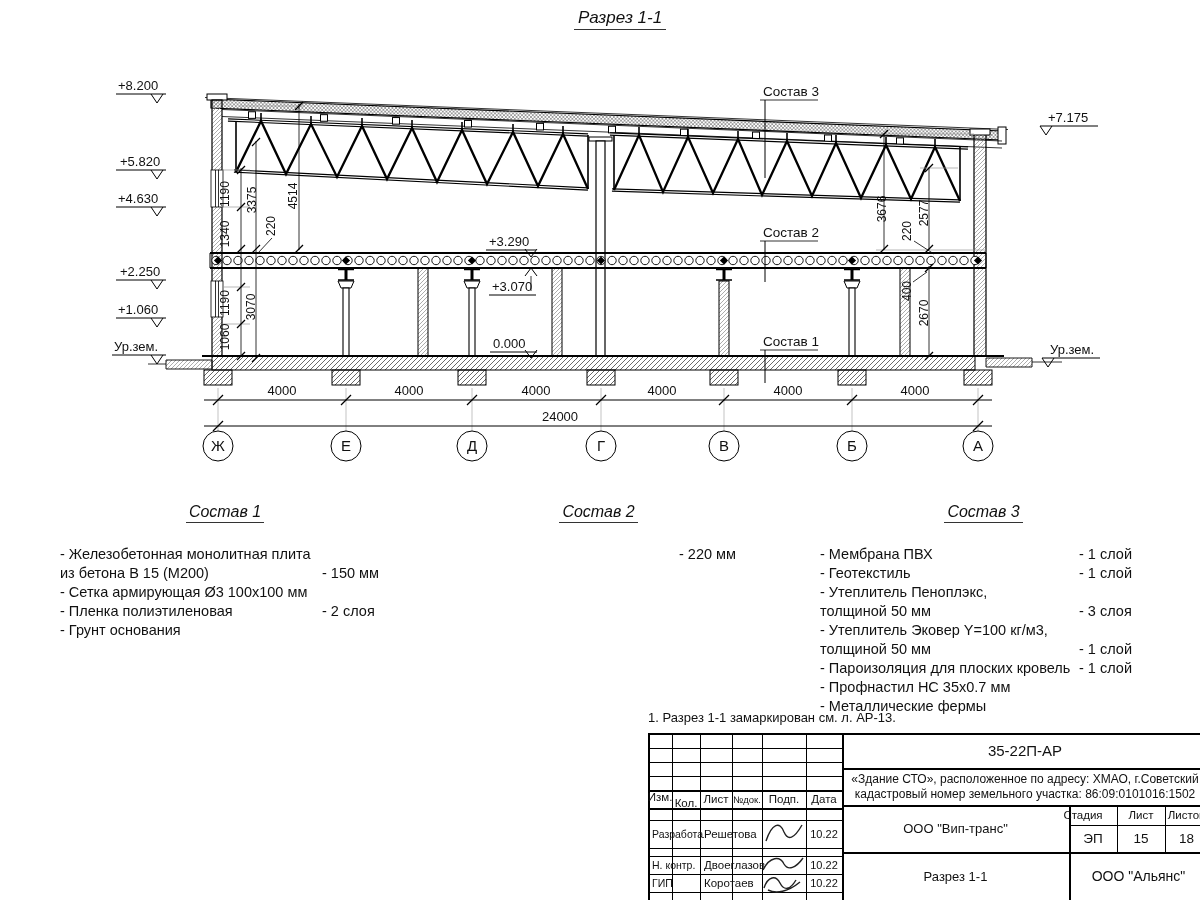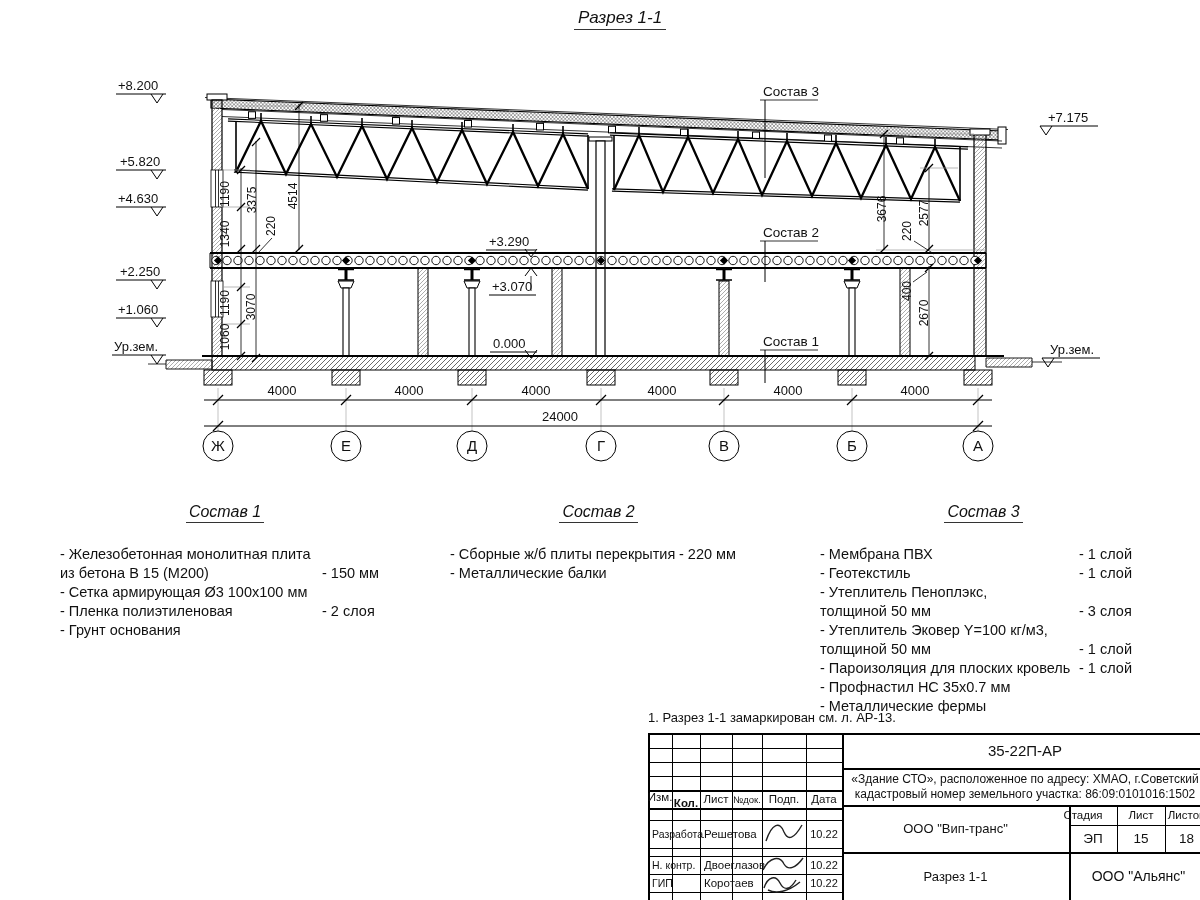--- a/index.html
+++ b/index.html
@@ -426,26 +426,21 @@
         <div class="sost-item">
         <div class="itxt">- Грунт основания</div>
         <div class="ival"></div>
       </div>
       </div>
   </div>
   <div class="sost" id="s2">
     <div class="sost-h"><span>Состав 2</span></div>
     <div>
         <div class="sost-item">
-        <div class="itxt">- Сборные ж/б плиты перекрытия</div>
         <div class="ival">- 220 мм</div>
-      </div>
-        <div class="sost-item">
-        <div class="itxt">- Металлические балки</div>
-        <div class="ival"></div>
       </div>
       </div>
   </div>
   <div class="sost" id="s3">
     <div class="sost-h"><span>Состав 3</span></div>
     <div>
         <div class="sost-item">
         <div class="itxt">- Мембрана ПВХ</div>
         <div class="ival">- 1 слой</div>
       </div>
@@ -508,21 +503,21 @@
     <div class="hl b" style="left:194px;top:72px;width:366px;"></div>
     <div class="hl" style="left:421px;top:92px;width:139px;"></div>
     <div class="hl b" style="left:194px;top:119px;width:366px;"></div>
     <div class="vl b" style="left:421px;top:72px;height:95px;"></div>
     <div class="vl" style="left:469px;top:72px;height:47px;"></div>
     <div class="vl" style="left:517px;top:72px;height:47px;"></div>
 
     <div class="cell" style="left:0;top:57px;width:24px;height:14px;">
         <span>Изм.</span>
       </div>
-    <div class="cell" style="left:24px;top:57px;width:28px;height:26px;font-weight:bold;">
+    <div class="cell" style="left:24px;top:57px;width:28px;height:26px;">
         <span>Кол.</span>
       </div>
     <div class="cell" style="left:52px;top:57px;width:32px;height:18px;">
         <span>Лист</span>
       </div>
     <div class="cell small" style="left:84px;top:57px;width:30px;height:18px;">
         <span>№док.</span>
       </div>
     <div class="cell" style="left:114px;top:57px;width:44px;height:18px;">
         <span>Подп.</span>

